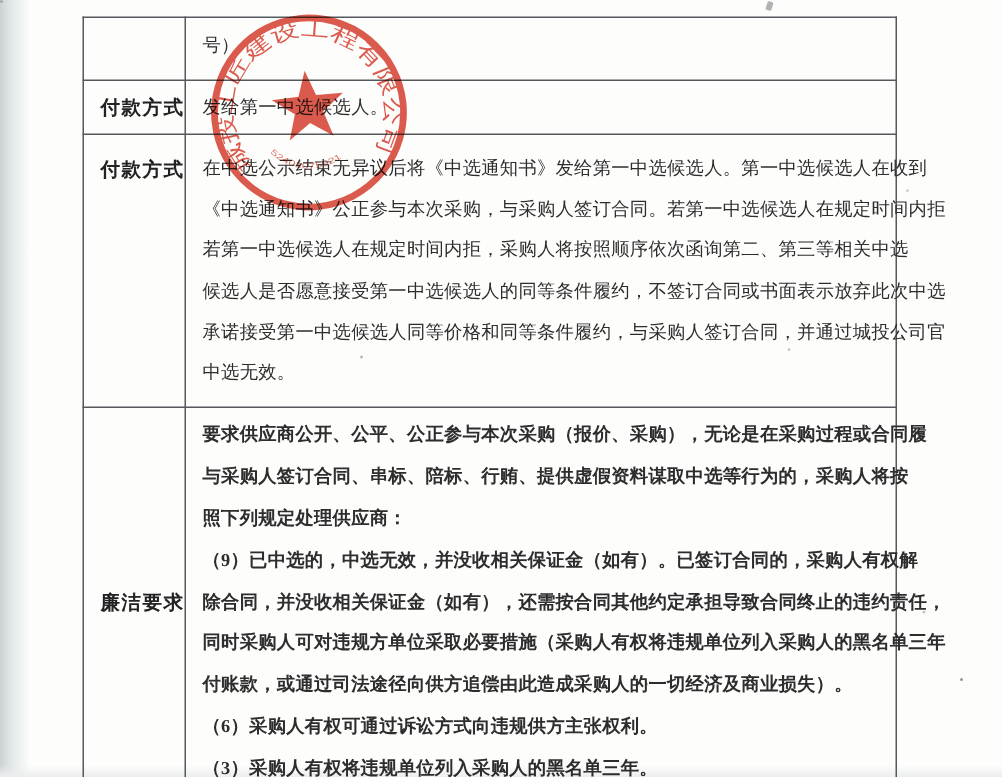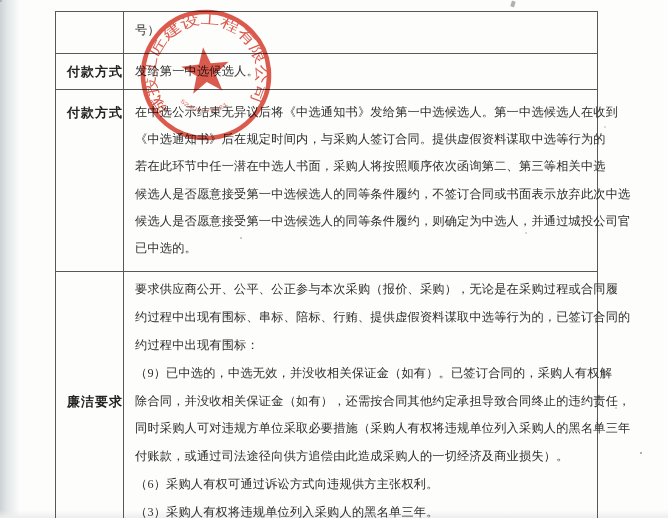--- a/index.html
+++ b/index.html
@@ -49,21 +49,21 @@
     font-size:12.2px;color:#2d2d2d;
   }
   .line{line-height:27px;white-space:nowrap;letter-spacing:0.2px;}
   tr.row-0 td{height:33px;}
   tr.row-1 td{height:29px;}
   tr.row-2 td{height:167px;}
   tr.row-3 td{height:253px;}
   tr.row-0 td.content-cell{vertical-align:top;padding-top:5px;}
   tr.row-2 td.label-cell{vertical-align:top;padding-top:14px;}
   tr.row-2 .line{line-height:27.2px;}
-  tr.row-3 .line{line-height:27.8px;}
+  tr.row-3 .line{line-height:27.8px;font-weight:bold;}
   
   .seal{
     position:absolute;left:121px;top:-10px;width:170px;height:170px;
     mix-blend-mode:multiply;opacity:.84;
     transform:rotate(-6deg);
     pointer-events:none;
   }
   .seal text{font-family:"Liberation Sans","DejaVu Sans",sans-serif;}
 </style>
 </head>
@@ -85,33 +85,33 @@
       <tr class="row-1">
         <td class="label-cell">付款方式</td>
         <td class="content-cell">
           <div class="line">发给第一中选候选人。</div>
         </td>
       </tr>
       <tr class="row-2">
         <td class="label-cell">付款方式</td>
         <td class="content-cell">
           <div class="line">在中选公示结束无异议后将《中选通知书》发给第一中选候选人。第一中选候选人在收到</div>
-          <div class="line">《中选通知书》后在规定时间内，与采购人签订合同。提供虚假资料谋取中选等行为的</div>
-          <div class="line">若在此环节中任一潜在中选人书面，采购人将按照顺序依次函询第二、第三等相关中选</div>
+          <div class="line">《中选通知书》公正参与本次采购，与采购人签订合同。若第一中选候选人在规定时间内拒</div>
+          <div class="line">若第一中选候选人在规定时间内拒，采购人将按照顺序依次函询第二、第三等相关中选</div>
           <div class="line">候选人是否愿意接受第一中选候选人的同等条件履约，不签订合同或书面表示放弃此次中选</div>
-          <div class="line">候选人是否愿意接受第一中选候选人的同等条件履约，则确定为中选人，并通过城投公司官</div>
-          <div class="line">已中选的。</div>
+          <div class="line">承诺接受第一中选候选人同等价格和同等条件履约，与采购人签订合同，并通过城投公司官</div>
+          <div class="line">中选无效。</div>
         </td>
       </tr>
       <tr class="row-3">
         <td class="label-cell">廉洁要求</td>
         <td class="content-cell">
           <div class="line">要求供应商公开、公平、公正参与本次采购（报价、采购），无论是在采购过程或合同履</div>
-          <div class="line">约过程中出现有围标、串标、陪标、行贿、提供虚假资料谋取中选等行为的，已签订合同的</div>
-          <div class="line">约过程中出现有围标：</div>
+          <div class="line">与采购人签订合同、串标、陪标、行贿、提供虚假资料谋取中选等行为的，采购人将按</div>
+          <div class="line">照下列规定处理供应商：</div>
           <div class="line">（9）已中选的，中选无效，并没收相关保证金（如有）。已签订合同的，采购人有权解</div>
           <div class="line">除合同，并没收相关保证金（如有），还需按合同其他约定承担导致合同终止的违约责任，</div>
           <div class="line">同时采购人可对违规方单位采取必要措施（采购人有权将违规单位列入采购人的黑名单三年</div>
           <div class="line">付账款，或通过司法途径向供方追偿由此造成采购人的一切经济及商业损失）。</div>
           <div class="line">（6）采购人有权可通过诉讼方式向违规供方主张权利。</div>
           <div class="line">（3）采购人有权将违规单位列入采购人的黑名单三年。</div>
         </td>
       </tr>
     </tbody>
 </table>

